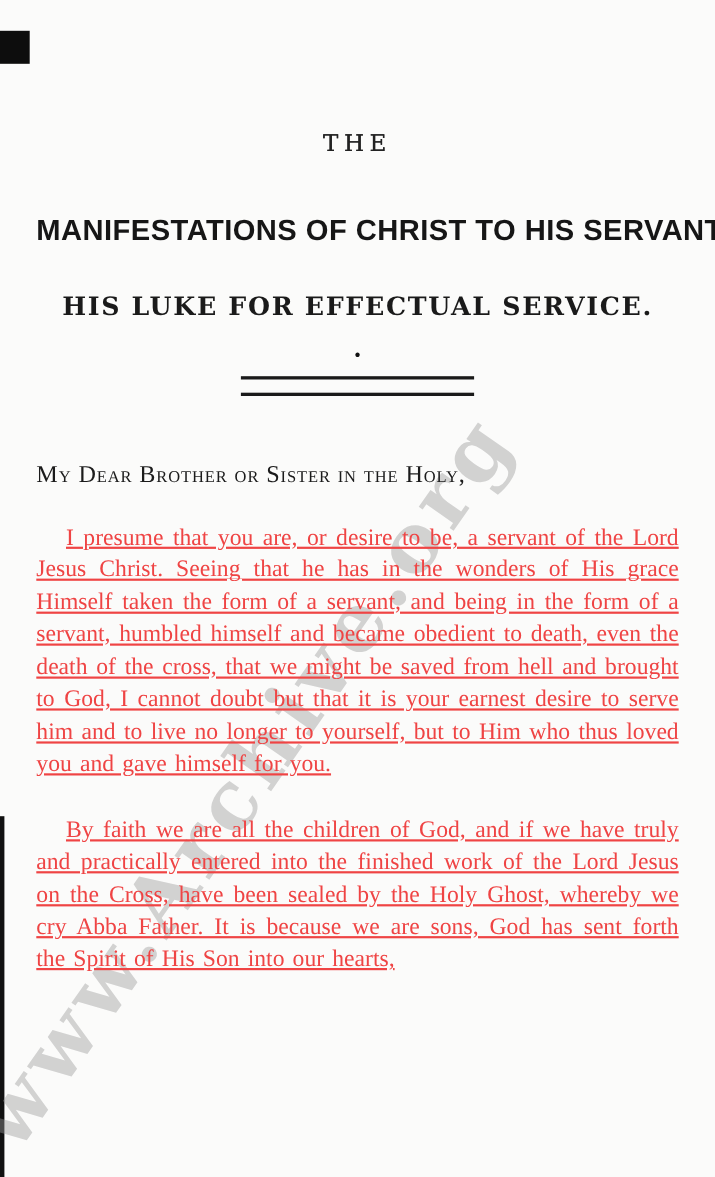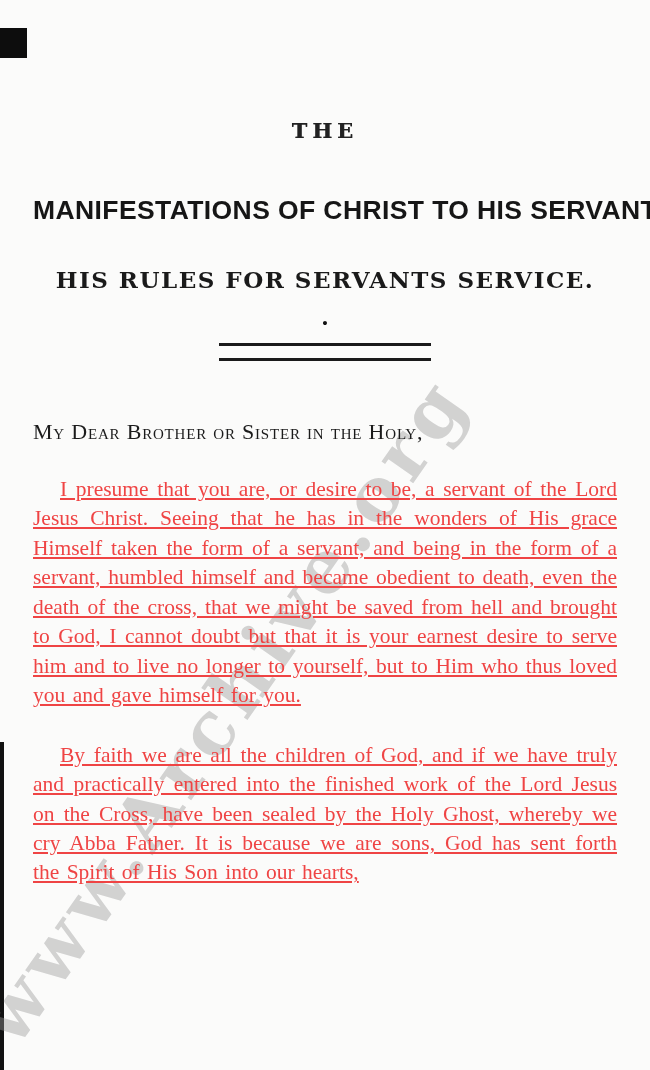--- a/index.html
+++ b/index.html
@@ -57,21 +57,21 @@
   
   .content {
     position: relative;
     padding: 0 33px;
     z-index: 2;
   }
   .title-the {
     margin-top: 118px;
     text-align: center;
     font-family: "DejaVu Serif", serif;
-    font-weight: bold;
+    font-weight: normal;
     font-size: 21px;
     letter-spacing: 5px;
     color: #222;
     text-shadow: 0 0 0.6px #222;
   }
   .title-main {
     margin-top: 52px;
     text-align: center;
     font-family: "Liberation Sans", sans-serif;
     font-weight: bold;
@@ -152,21 +152,21 @@
 
   <div class="artifact-corner"></div>
   <div class="artifact-left-strip"></div>
 
   <div class="watermark">www.Archive.org</div>
 
   <div class="content">
 
     <div class="title-the">THE</div>
     <div class="title-main">MANIFESTATIONS OF CHRIST TO HIS SERVANTS,</div>
-    <div class="title-sub">HIS RULES FOR SERVANTS SERVICE.</div>
+    <div class="title-sub">HIS LUKE FOR EFFECTUAL SERVICE.</div>
 
     <div class="ornament">•</div>
     <div class="rule rule-top"></div>
     <div class="rule rule-bottom"></div>
 
     <div class="salutation">My Dear Brother or Sister in the Holy,</div>
 
     <p class="body-para">I presume that you are, or desire to be, a servant of the Lord Jesus Christ.  Seeing that he has in the wonders of His grace Himself taken the form of a servant, and being in the form of a servant, humbled himself and became obedient to death, even the death of the cross, that we might be saved from hell and brought to God, I cannot doubt but that it is your earnest desire to serve him and to live no longer to yourself, but to Him who thus loved you and gave himself for you.</p>
     <p class="body-para">By faith we are all the children of God, and if we have truly and practically entered into the finished work of the Lord Jesus on the Cross, have been sealed by the Holy Ghost, whereby we cry Abba Father.  It is because we are sons, God has sent forth the Spirit of His Son into our hearts,</p>
 

